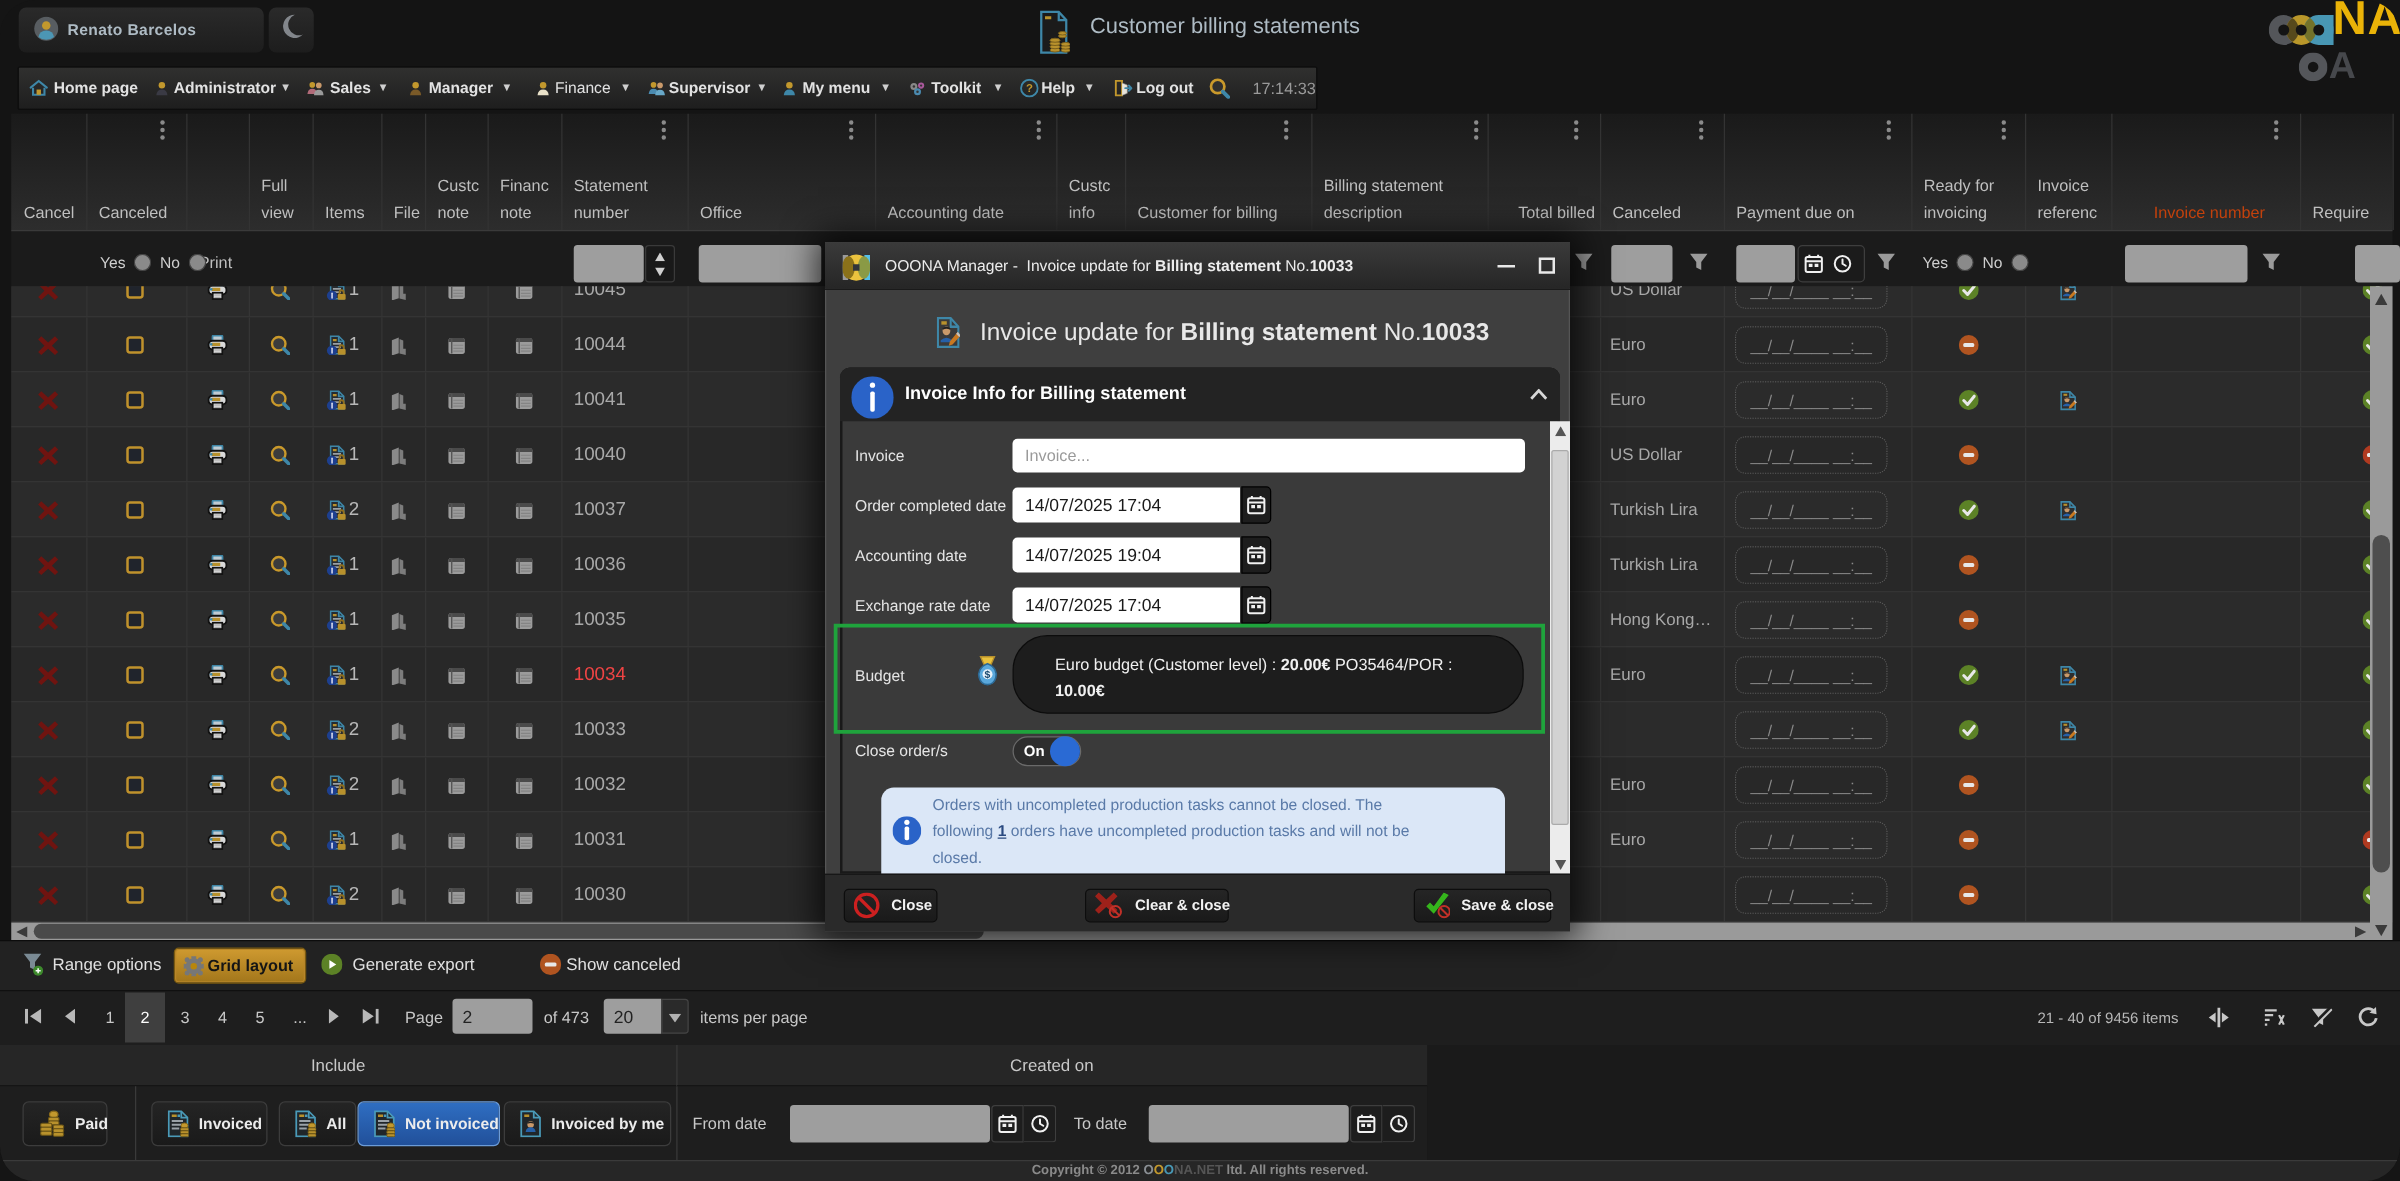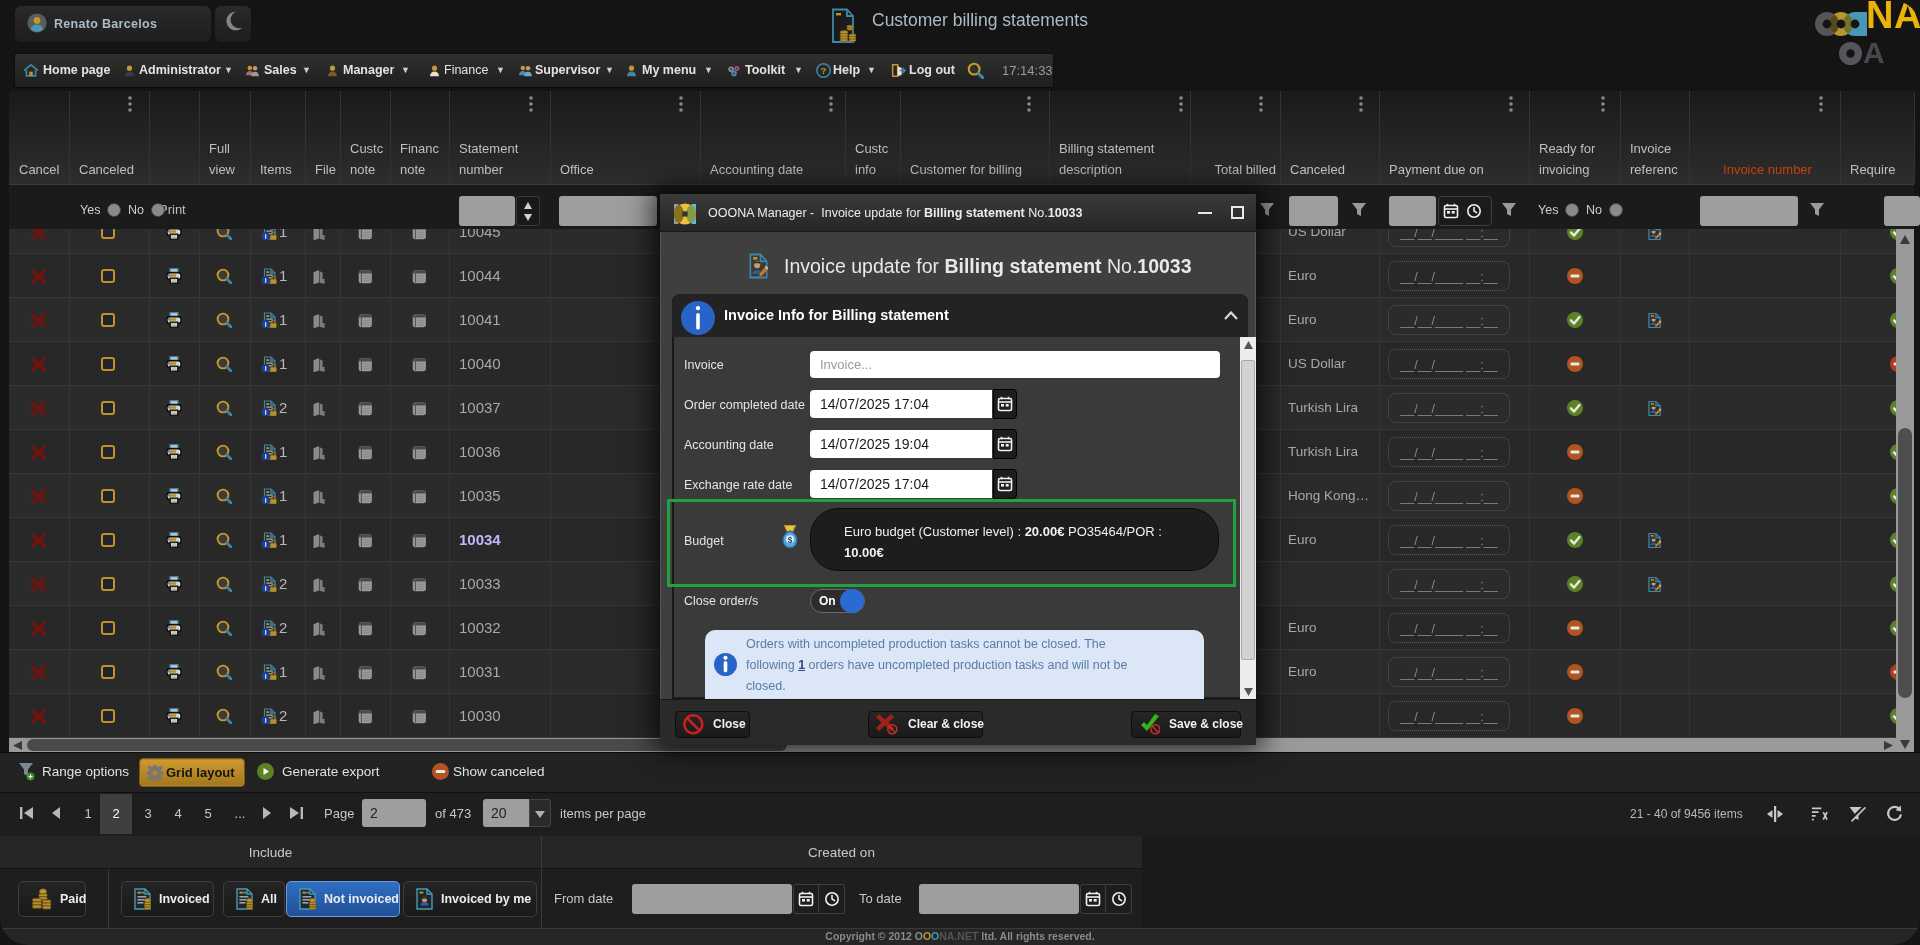--- a/index.html
+++ b/index.html
@@ -977,21 +977,21 @@
           <line x1="5" y1="12.2" x2="13.4" y2="12.2" stroke="#848484" stroke-width="1"></line>
         </svg>
 <svg class="a" style="left:403px;top:15px" width="15" height="15" viewBox="0 0 16 15">
           <rect x="0.8" y="1" width="14" height="13.6" rx="2.2" fill="#9b9b9b"></rect>
           <path d="M0.8 3.2 Q0.8 1 3 1 H12.8 Q15 1 14.8 3.2 L14.8 4.4 H0.8 Z" fill="#4a4a4a"></path>
           <line x1="3.6" y1="1.4" x2="3.6" y2="14.2" stroke="#555" stroke-width="1.2"></line>
           <line x1="5" y1="7.2" x2="13.4" y2="7.2" stroke="#848484" stroke-width="1"></line>
           <line x1="5" y1="9.8" x2="13.4" y2="9.8" stroke="#848484" stroke-width="1"></line>
           <line x1="5" y1="12.2" x2="13.4" y2="12.2" stroke="#848484" stroke-width="1"></line>
         </svg>
-<div class="a" style="left:450px;top:11px;width:90px;height:22px;line-height:22px;font-size:15px;color:#c4b5fd;font-weight:bold;">10034</div>
+<div class="a" style="left:450px;top:11px;width:90px;height:22px;line-height:22px;font-size:15px;color:#ef4444;">10034</div>
 <div class="a" style="left:1279px;top:11px;width:92px;height:22px;line-height:22px;font-size:13.5px;color:#a8a8a8;overflow:hidden;white-space:nowrap;">Euro</div>
 <div class="a" style="left:1379px;top:7px;width:122px;height:30px;border:1px dotted #5a5a5a;border-radius:8px;color:#8a8a8a;font-size:12.5px;line-height:30px;text-align:center;">__/__/____ __:__</div>
 <svg class="a" style="left:1558px;top:14px" width="16" height="16" viewBox="0 0 16 16">
           <circle cx="8" cy="8" r="8" fill="#5c8226"></circle>
           <path d="M4.0 8.4 L7.04 11.6 L12.4 4.96" fill="none" stroke="#e8e8e8" stroke-width="2.4" stroke-linecap="round" stroke-linejoin="round"></path>
         </svg>
 <svg class="a" style="left:1639px;top:14px" width="14" height="17" viewBox="0 0 15 17">
           <g transform="scale(1.0)">
             <path d="M1 1 H8.5 L13 5.5 V16 H1 Z" fill="#2e2e2e" stroke="#3e87a8" stroke-width="1.3"></path>
             <path d="M8.5 1 V5.5 H13" fill="none" stroke="#3e87a8" stroke-width="1.3"></path>

